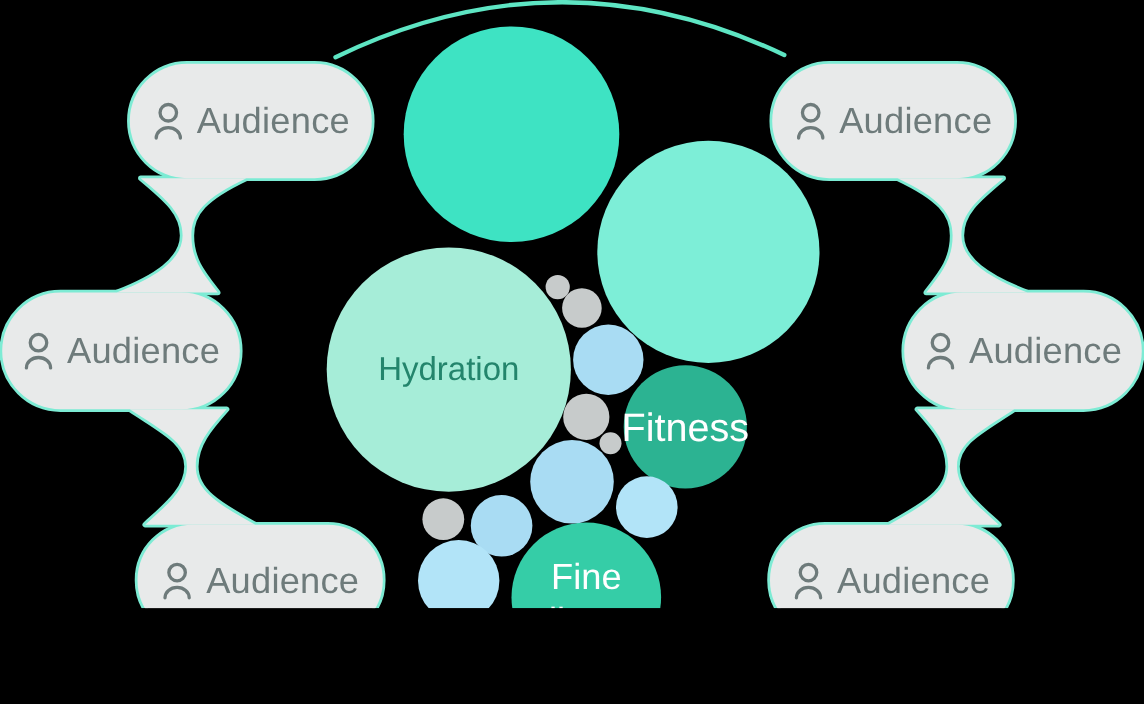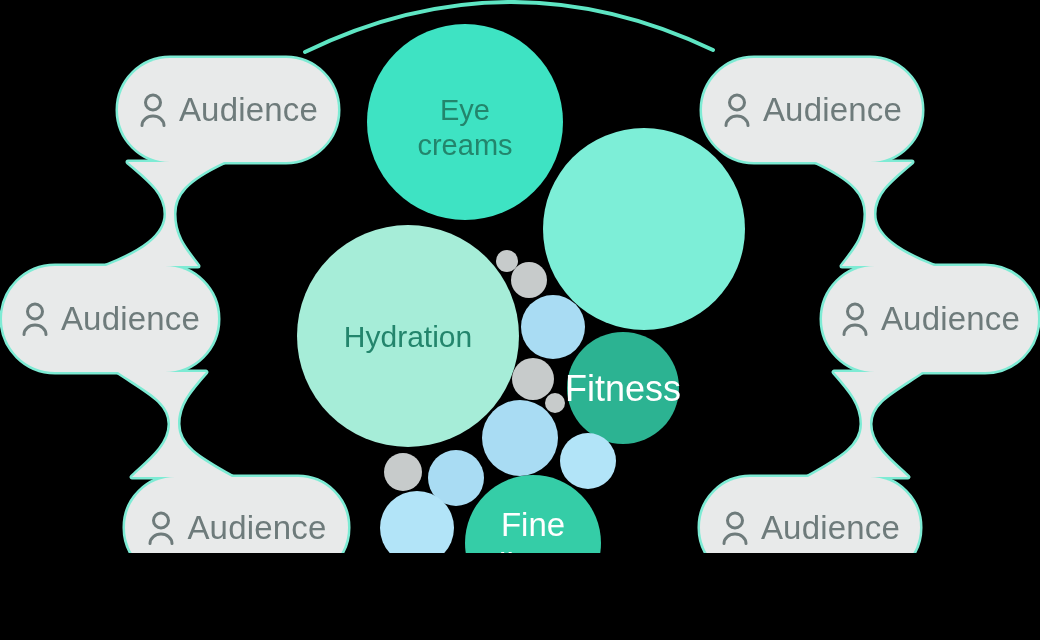--- a/index.html
+++ b/index.html
@@ -165,20 +165,18 @@
   </div>
 
   <div class="pill-content" style="left:700px; top:477px; width:220px; height:101px;">
     <svg class="person-icon" width="30" height="36" viewBox="0 0 30 36">
       <circle cx="15" cy="10.5" r="7.5"></circle>
         <path d="M4 33.5 A11 9.5 0 0 1 26 33.5"></path>
     </svg>
     <span>Audience</span>
   </div>
 
-  <div class="bubble-label t-dark fs29" style="left:465px; top:128px;">Eye
-creams</div>
   <div class="bubble-label t-dark fs30" style="left:408px; top:337px;">Hydration</div>
   <div class="bubble-label t-light fs28" style="left:623px; top:389px;">Fitness</div>
   <div class="bubble-label t-light fs27" style="left:533px; top:545px;">Fine
 lines</div>
 
 </div>
 
 </body></html>

